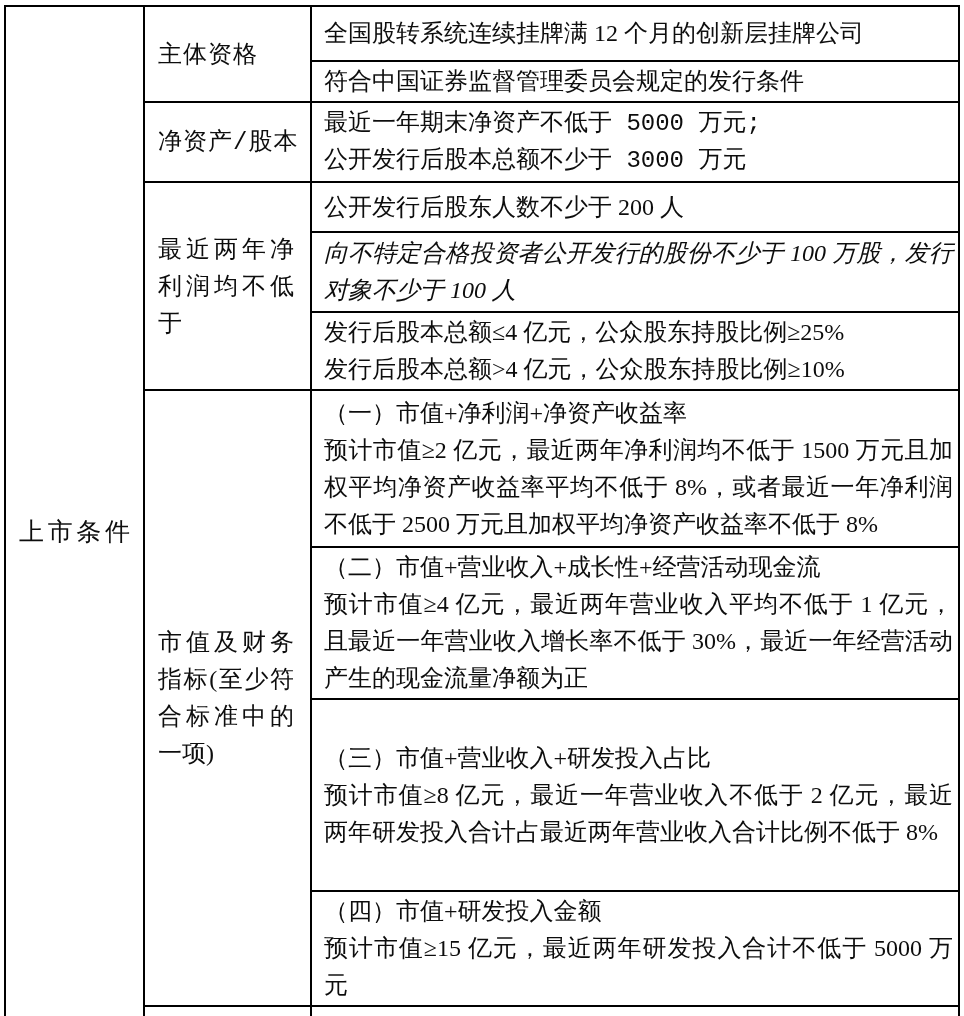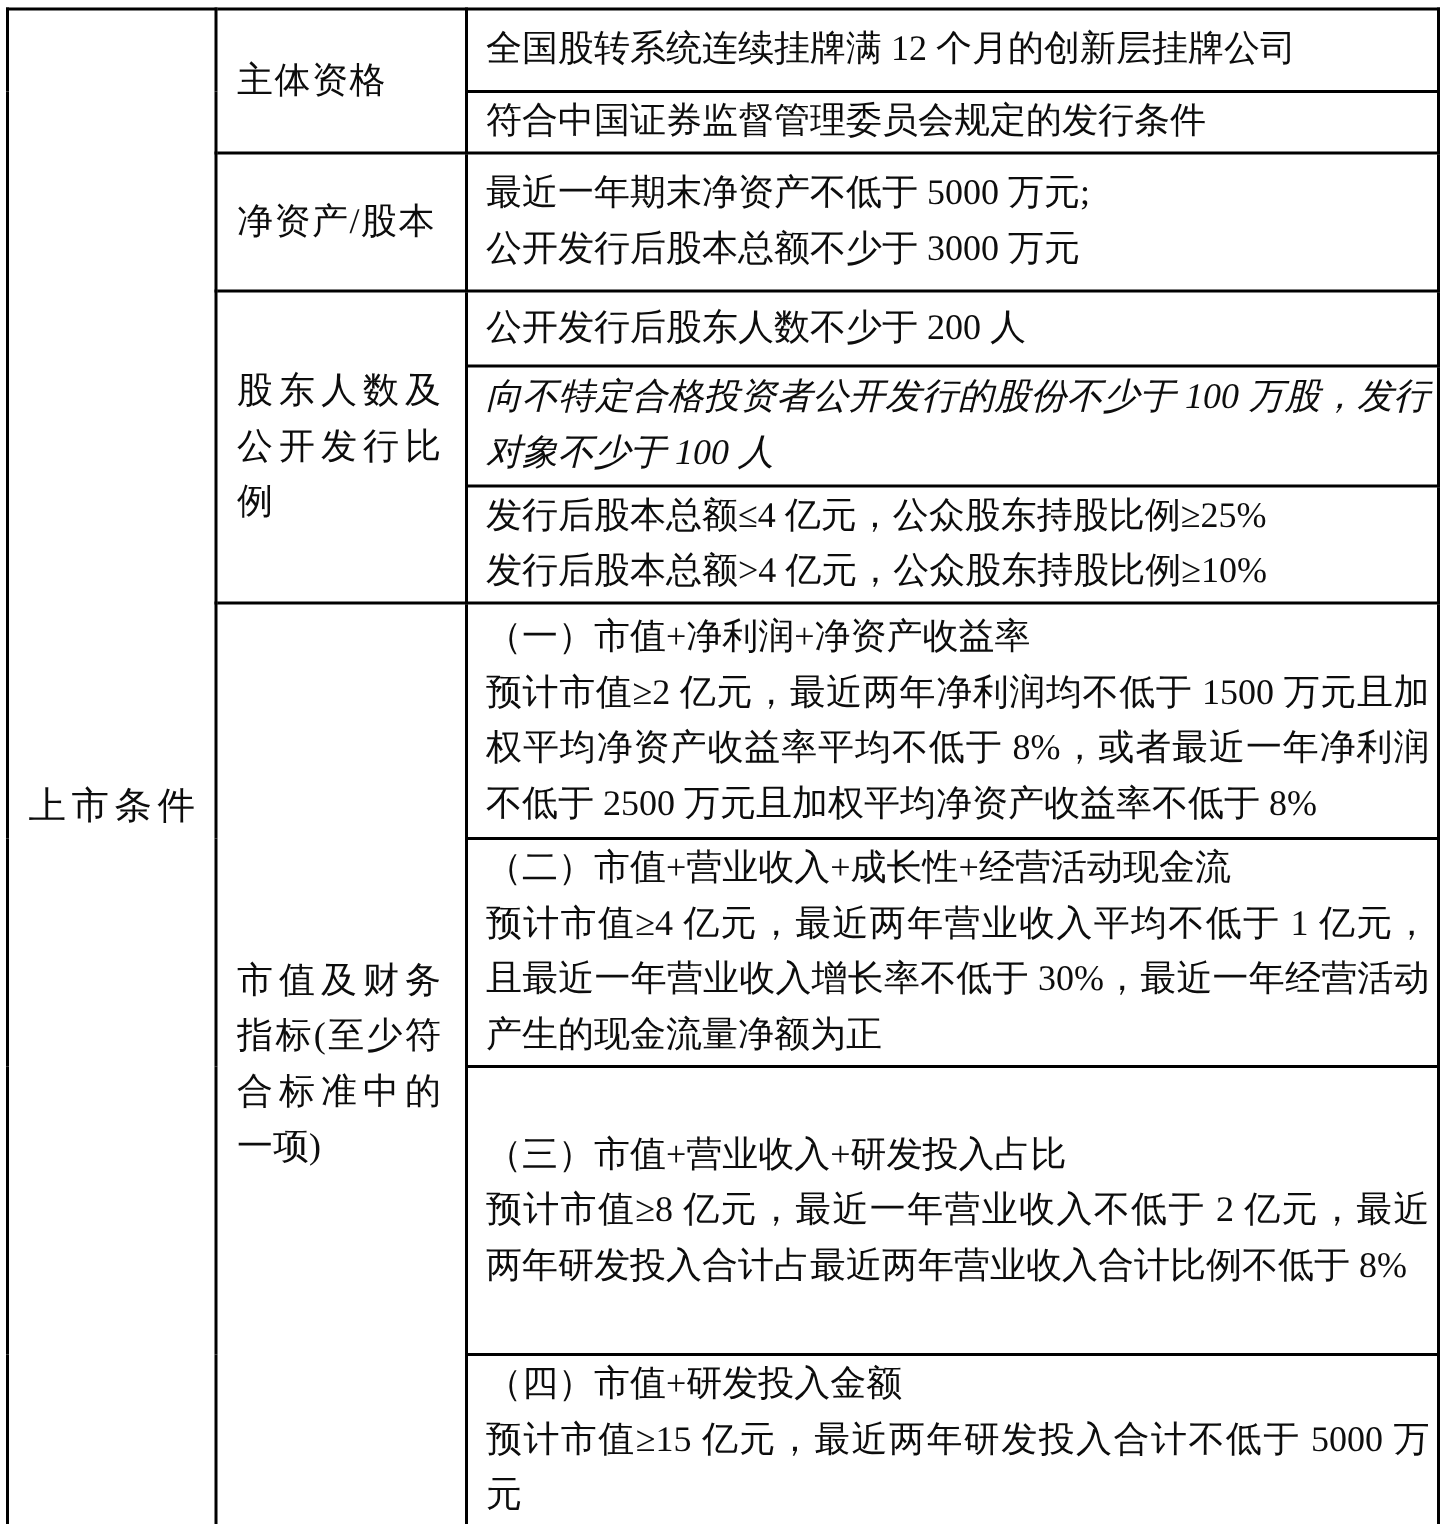--- a/index.html
+++ b/index.html
@@ -47,21 +47,21 @@
     letter-spacing: 1px;
   }
   
   td.c3 {
     text-align: justify;
     white-space: pre-line;
     padding: 1px 5px 1px 12px;
   }
   tr.r1  { height: 55px; }
   tr.r2  { height: 37px; }
-  tr.r3  { height: 92px; }
+  tr.r3  { height: 80px; font-family: Liberation Mono, monospace; }
   tr.r4  { height: 50px; }
   tr.r5  { height: 80px; font-style: italic; }
   tr.r6  { height: 74px; }
   tr.r7  { height: 157px; }
   tr.r8  { height: 150px; border-radius: 32px; }
   tr.r9  { height: 192px; }
   tr.r10 { height: 114px; }
   tr.r11 { height: 50px; }
 </style>
 </head>
@@ -81,21 +81,21 @@
     </tr>
     <tr class="r2">
       <td class="c3">符合中国证券监督管理委员会规定的发行条件</td>
     </tr>
     <tr class="r3">
       <td class="c2 single">净资产/股本</td>
       <td class="c3">最近一年期末净资产不低于 5000 万元;
 公开发行后股本总额不少于 3000 万元</td>
     </tr>
     <tr class="r4">
-      <td class="c2" rowspan="3">股东人数及公开发行比例</td>
+      <td class="c2" rowspan="3">最近两年净利润均不低于</td>
       <td class="c3">公开发行后股东人数不少于 200 人</td>
     </tr>
     <tr class="r5">
       <td class="c3">向不特定合格投资者公开发行的股份不少于 100 万股，发行对象不少于 100 人</td>
     </tr>
     <tr class="r6">
       <td class="c3">发行后股本总额≤4 亿元，公众股东持股比例≥25%
 发行后股本总额&gt;4 亿元，公众股东持股比例≥10%</td>
     </tr>
     <tr class="r7">

